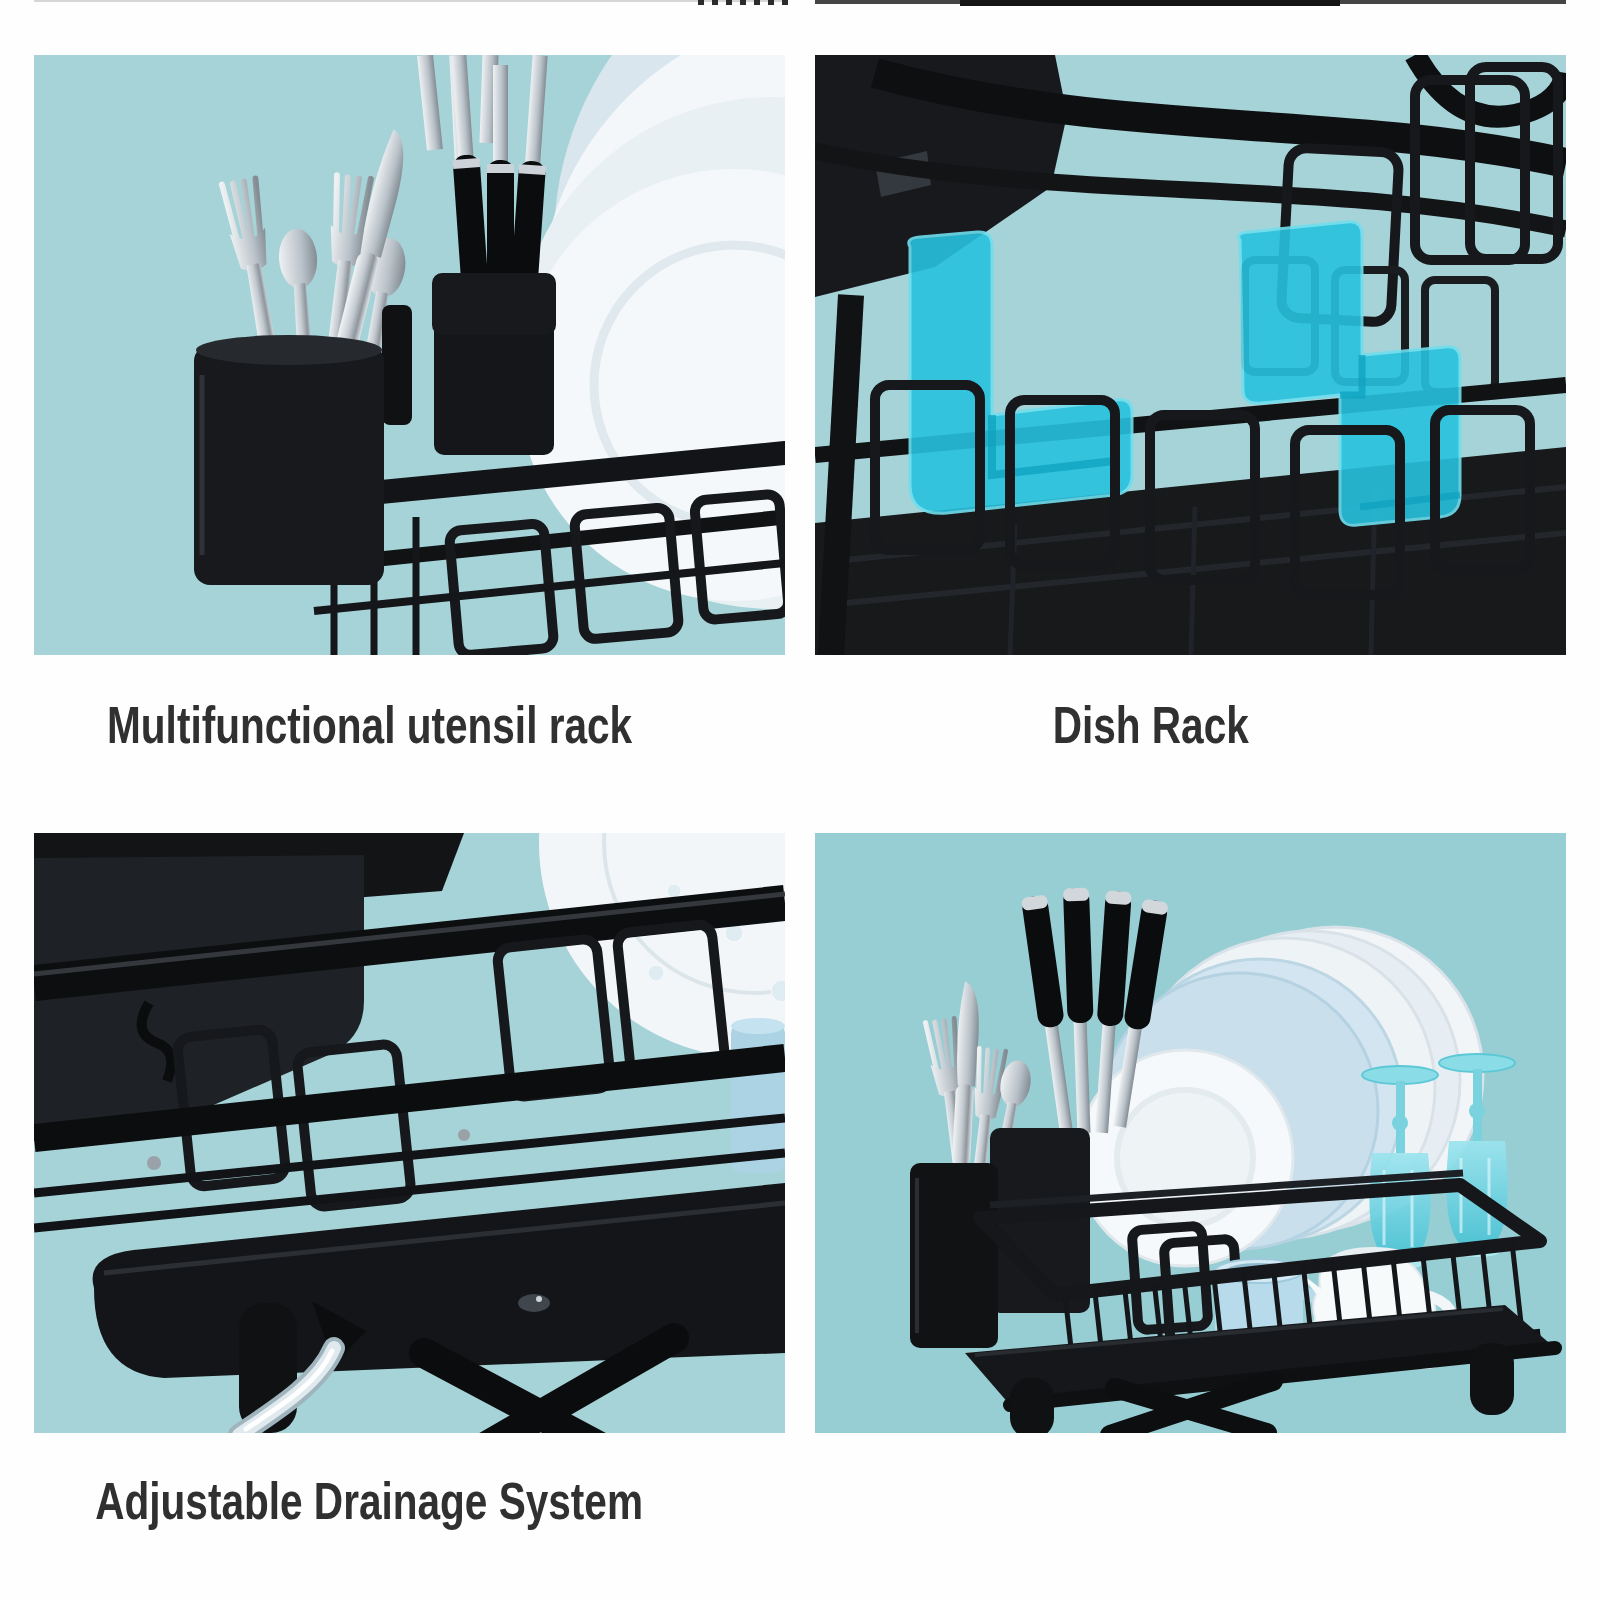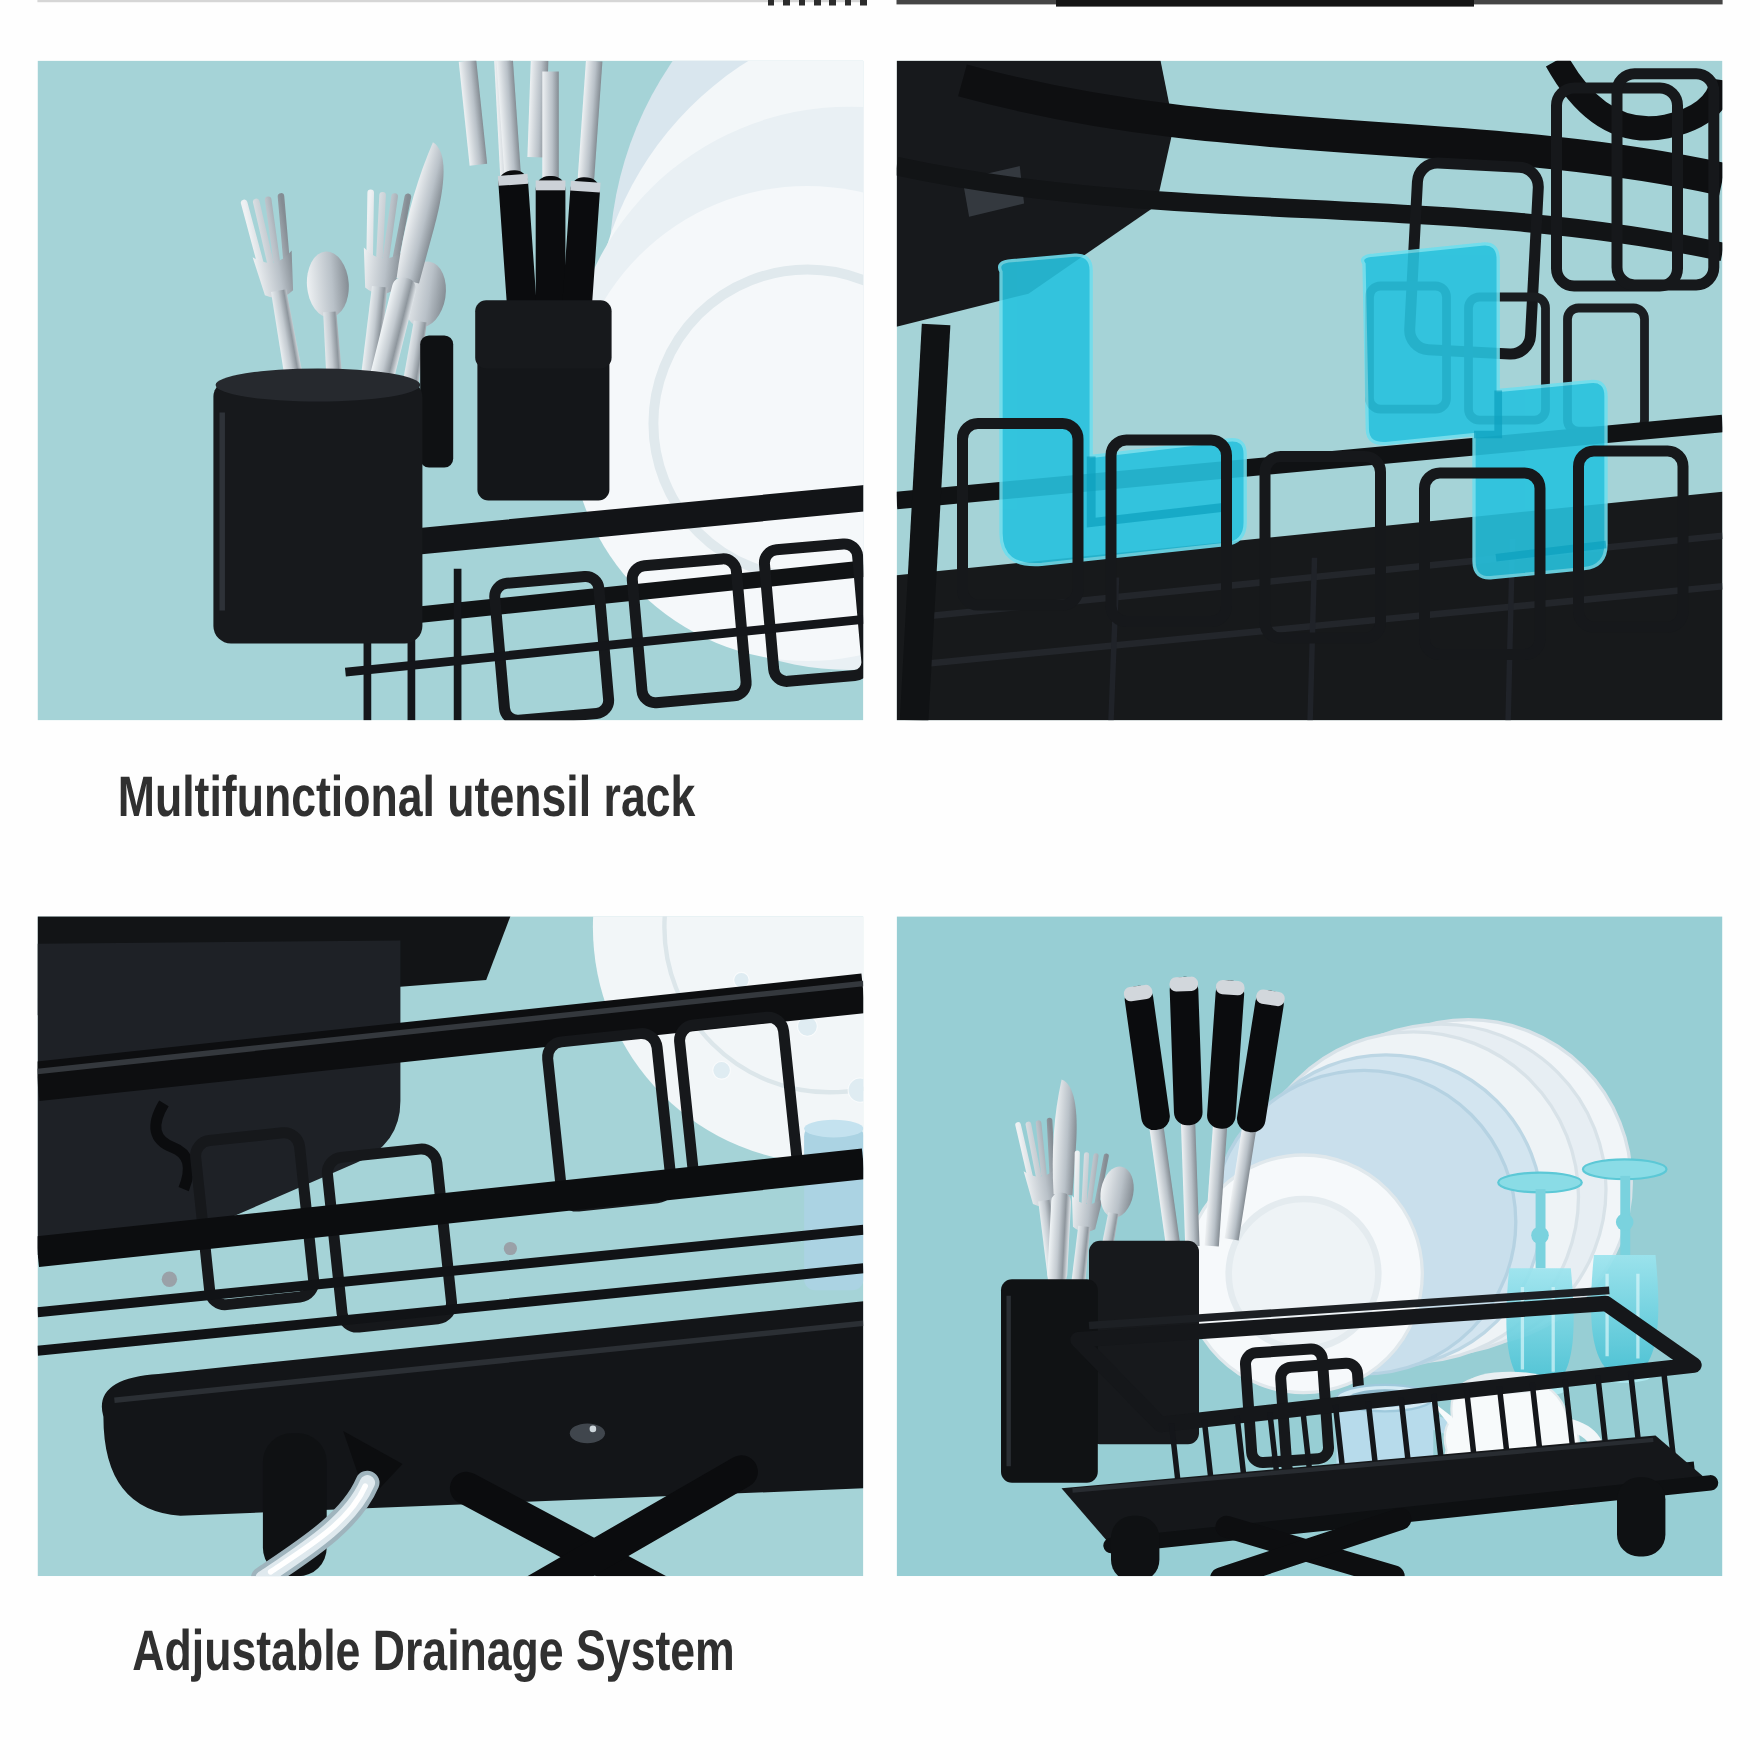--- a/index.html
+++ b/index.html
@@ -7,21 +7,21 @@
           font-family:Liberation Sans, sans-serif;}
   .panel{position:absolute;width:751px;height:600px;overflow:hidden;}
   #panel1{left:34px;top:55px;}
   #panel2{left:815px;top:55px;}
   #panel3{left:34px;top:833px;}
   #panel4{left:815px;top:833px;}
   .caption{position:absolute;width:751px;height:70px;line-height:70px;text-align:center;
            font-weight:700;font-size:52px;color:#303030;white-space:nowrap;}
   .caption span{display:inline-block;transform:translateX(-40px) scaleX(0.78);transform-origin:center;}
   #cap1,#cap2{top:690px;}
-  #cap3,#cap4{top:1466px;text-align:right;}
+  #cap3,#cap4{top:1466px;}
   #cap1,#cap3{left:34px;}
   #cap2,#cap4{left:815px;}
   .artifact{position:absolute;}
   .wire{fill:none;stroke:#16181b;stroke-width:10;}
   .wire2{fill:none;stroke:#1a1d20;stroke-width:8;}
   svg{display:block;}
 </style>
 </head>
 <body>
 
@@ -320,17 +320,20 @@
       <g>
         <path d="M300,555 L452,600" stroke="#0d0e10" stroke-width="20" stroke-linecap="round"></path>
         <path d="M458,548 L295,602" stroke="#0d0e10" stroke-width="20" stroke-linecap="round"></path>
       </g>
     </svg>
   </figure>
 
   <div class="caption" id="cap1">
     <span>Multifunctional utensil rack</span>
   </div>
+  <div class="caption" id="cap2">
+    <span>Dish Rack</span>
+  </div>
   <div class="caption" id="cap3">
     <span>Adjustable Drainage System</span>
   </div>
 
 </div>
 
 </body></html>

